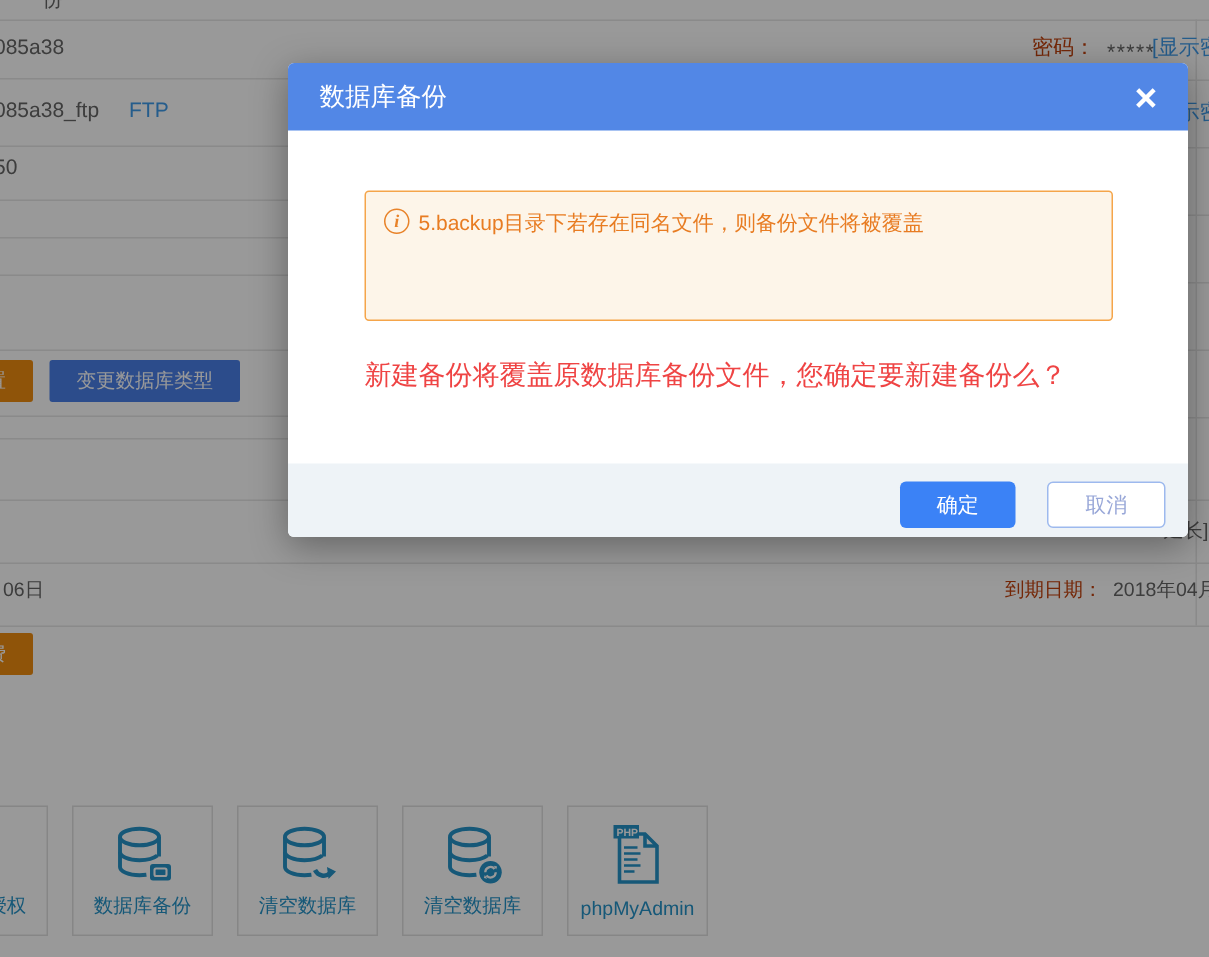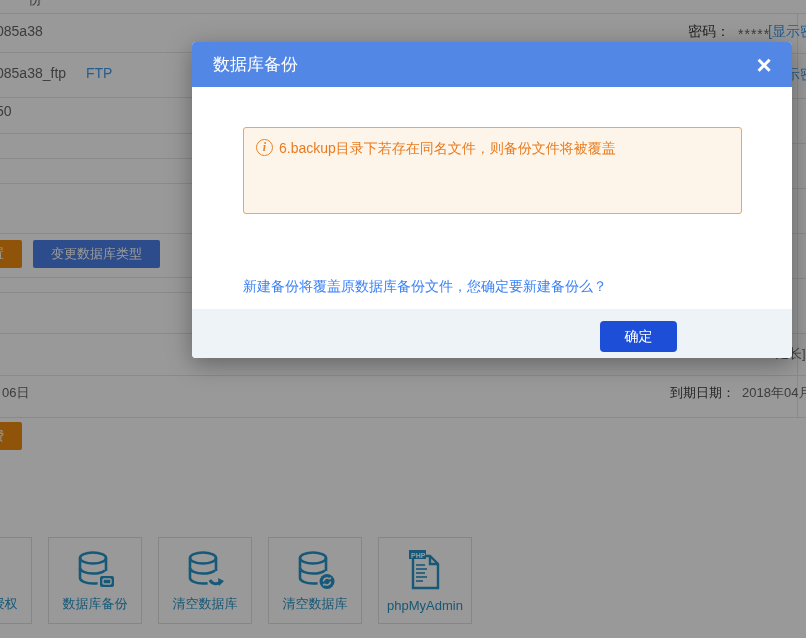--- a/index.html
+++ b/index.html
@@ -5,21 +5,21 @@
   html,body{margin:0;padding:0;background:#cfcfcf;}
   .stage{position:relative;width:806px;height:638px;overflow:hidden;background:#ffffff;
          font-family:"Liberation Sans","DejaVu Sans",sans-serif;}
   .abs{position:absolute;}
   
   .hr{position:absolute;height:1px;background:#e6e6e6;}
   .hr-l{left:0;width:420px;}
   .hr-r{left:420px;width:386px;}
   .vr{position:absolute;width:1px;background:#e6e6e6;}
   .bg-text{color:#666;font-size:14px;white-space:nowrap;}
-  .bg-label{color:#404040;font-size:14px;white-space:nowrap;}
+  .bg-label{color:#c2410c;font-size:14px;white-space:nowrap;}
   .bg-small{font-size:13px;}
   .link{color:#3f9bea;font-size:14px;text-decoration:none;white-space:nowrap;cursor:pointer;}
   .btn-orange{position:absolute;height:28px;background:#ef8c10;color:#fff;font-size:13px;
               border:none;border-radius:2px;display:flex;align-items:center;justify-content:center;
               white-space:nowrap;cursor:pointer;}
   .btn-blue-bg{position:absolute;height:28px;background:#4a7fe8;color:#fff;font-size:13px;
                border:none;border-radius:2px;display:flex;align-items:center;justify-content:center;
                padding:0 18px;white-space:nowrap;cursor:pointer;font-family:Liberation Serif, serif;}
   
   .card{position:absolute;width:92px;height:85px;background:#fff;border:1px solid #e0e0e0;
@@ -38,23 +38,23 @@
   .dialog-close{position:absolute;right:14px;top:50%;transform:translateY(-50%);
                 color:#fff;font-size:26px;font-weight:bold;line-height:1;cursor:pointer;
                 width:28px;text-align:center;}
   .notice{position:absolute;left:51px;top:85px;width:499px;height:87px;box-sizing:border-box;
           background:#fdf5e9;border:1px solid #f5a54a;border-radius:3px;}
   .notice-icon{position:absolute;left:12px;top:11px;width:15px;height:15px;border:1.5px solid #e8832a;
                border-radius:50%;color:#e8832a;font-family:"Liberation Serif","DejaVu Serif",serif;
                font-style:italic;font-size:12px;line-height:15px;text-align:center;font-weight:bold;}
   .notice-lines{position:absolute;left:35px;top:6px;color:#e87c22;font-size:14px;line-height:28px;
                 white-space:nowrap;}
-  .confirm-text{position:absolute;left:51px;top:196px;color:#3b82f6;font-size:14px;white-space:nowrap;margin-top:40px;}
+  .confirm-text{position:absolute;left:51px;top:196px;color:#ef4444;font-size:18px;white-space:nowrap;}
   .dialog-footer{position:absolute;left:0;bottom:0;width:100%;height:49px;background:#eef3f7;}
-  .btn-ok{position:absolute;left:408px;top:12px;width:77px;height:31px;background:#1d4ed8;
+  .btn-ok{position:absolute;left:408px;top:12px;width:77px;height:31px;background:#3b82f6;
           color:#fff;font-size:14px;border:none;border-radius:4px;cursor:pointer;
           font-family:inherit;}
   .btn-cancel{position:absolute;left:506px;top:12px;width:79px;height:31px;background:#fff;
               color:#98a7d8;font-size:14px;border:1px solid #9db9ee;border-radius:4px;cursor:pointer;
               box-sizing:border-box;font-family:inherit;}
 </style>
 </head>
 <body>
 
 <div class="stage">
@@ -189,24 +189,25 @@
 
   <div class="dialog">
     <div class="dialog-header">
       <span class="dialog-title">数据库备份</span>
       <span class="dialog-close">×</span>
     </div>
 
     <div class="notice">
       <span class="notice-icon">i</span>
       <div class="notice-lines">
-        <div>6.backup目录下若存在同名文件，则备份文件将被覆盖</div>
+        <div>5.backup目录下若存在同名文件，则备份文件将被覆盖</div>
       </div>
     </div>
 
     <div class="confirm-text">新建备份将覆盖原数据库备份文件，您确定要新建备份么？</div>
 
     <div class="dialog-footer">
       <button class="btn-ok">确定</button>
+      <button class="btn-cancel">取消</button>
     </div>
   </div>
 
 </div>
 
 </body></html>

